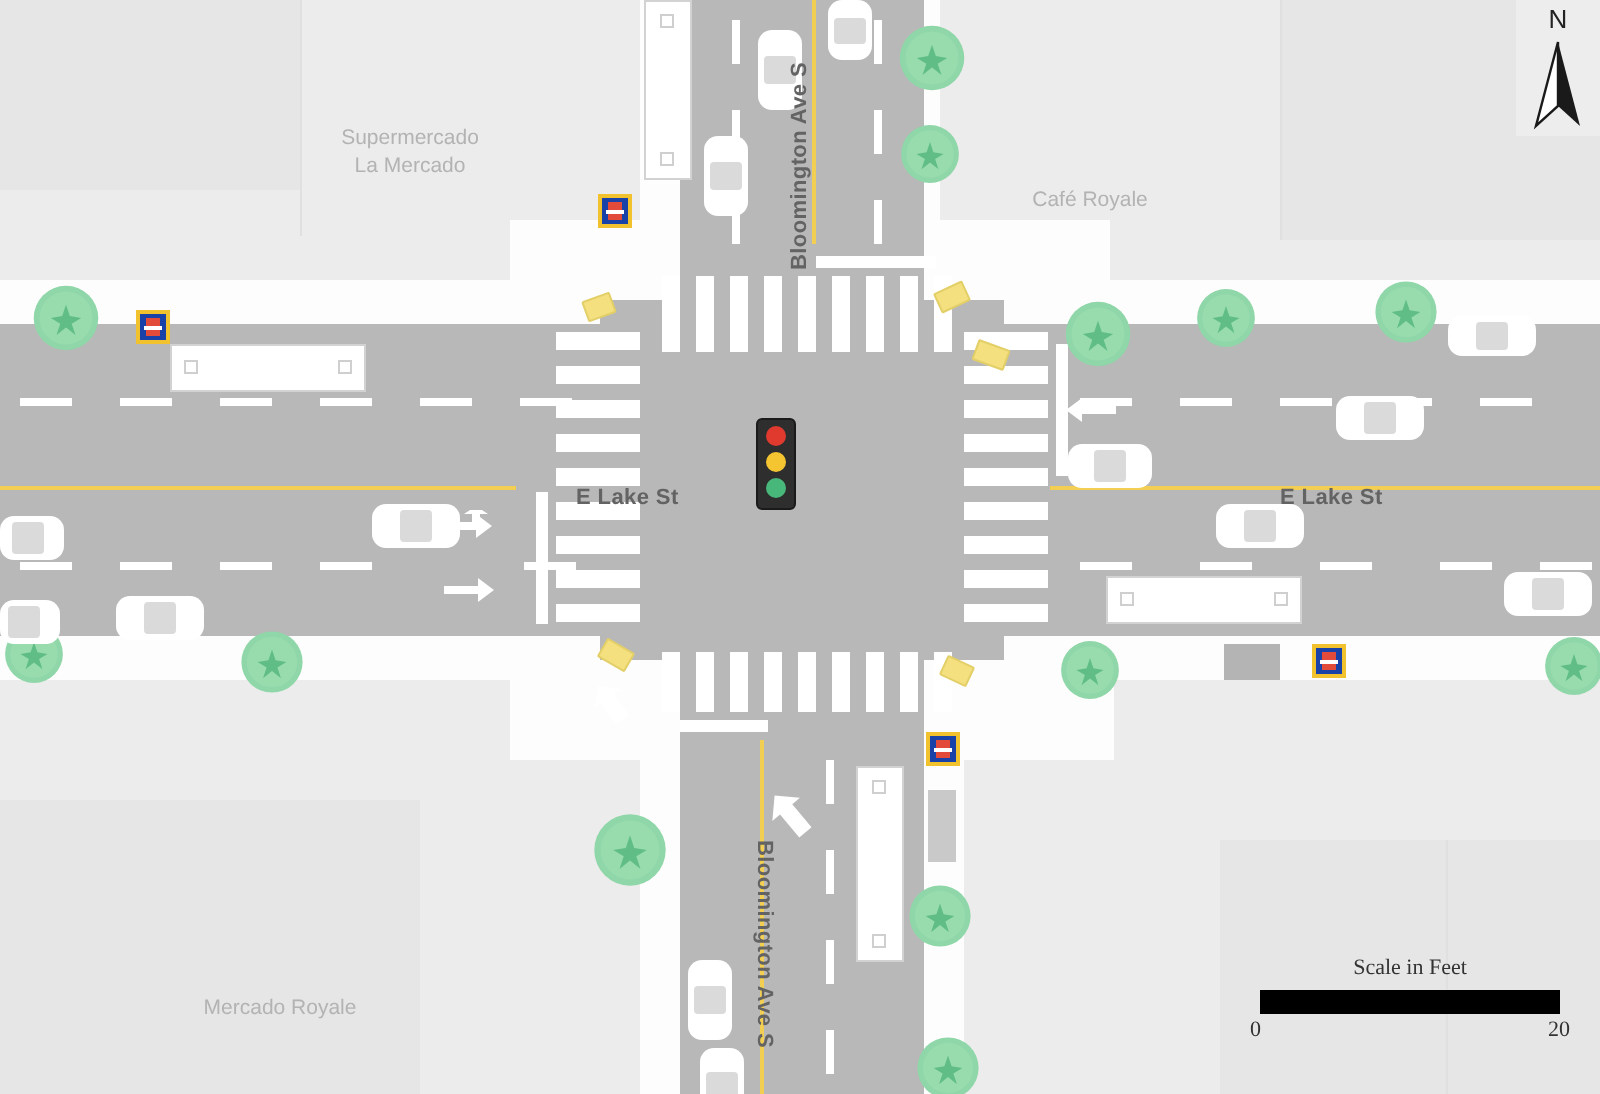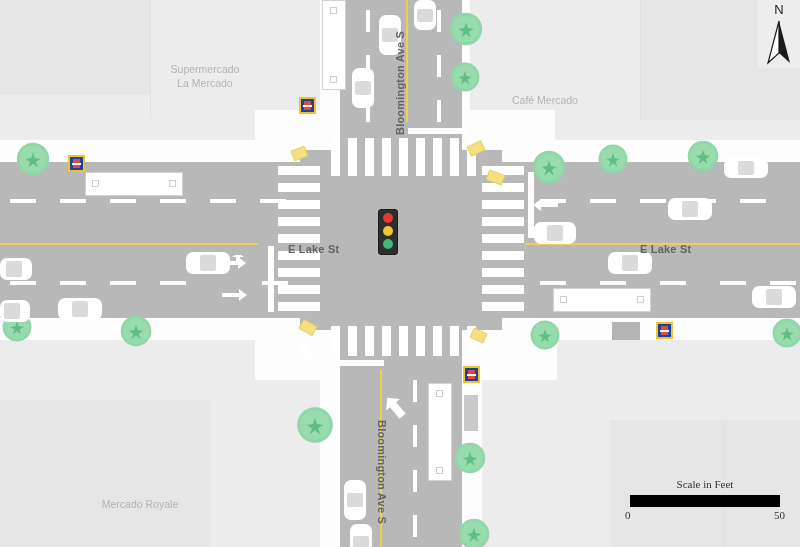--- a/index.html
+++ b/index.html
@@ -415,21 +415,21 @@
   <div class="cabinet" style="left:463px;top:366px;">
     <b></b>
       <s></s>
   </div>
 
   <div class="poi-label" style="left:150px;top:62px;width:110px;">
     <div>Supermercado</div>
     <div>La Mercado</div>
   </div>
   <div class="poi-label" style="left:490px;top:93px;width:110px;">
-    <div>Café Mercado</div>
+    <div>Café Royale</div>
   </div>
   <div class="poi-label" style="left:75px;top:497px;width:130px;">
     <div>Mercado Royale</div>
   </div>
 
   <div class="street-label" style="left:288px;top:243px;">E Lake St</div>
   <div class="street-label" style="left:640px;top:243px;">E Lake St</div>
   <div class="street-label vert" style="left:394px;top:135px;transform:rotate(-90deg);">Bloomington Ave S</div>
   <div class="street-label vert" style="left:388px;top:420px;transform:rotate(90deg);">Bloomington Ave S</div>
 
@@ -439,17 +439,17 @@
       <path d="M21 2 L32 44 L21 34 Z" fill="#1a1a1a"></path>
       <path d="M21 2 L10 44 L21 34 Z" fill="#ffffff" stroke="#1a1a1a" stroke-width="1.2"></path>
     </svg>
   </div>
 
   <div id="scalebox">
     <div class="title">Scale in Feet</div>
     <div class="bar"></div>
     <div class="ends">
       <span class="l">0</span>
-      <span class="r">50</span>
+      <span class="r">20</span>
     </div>
   </div>
 
 </div>
 
 </body></html>

